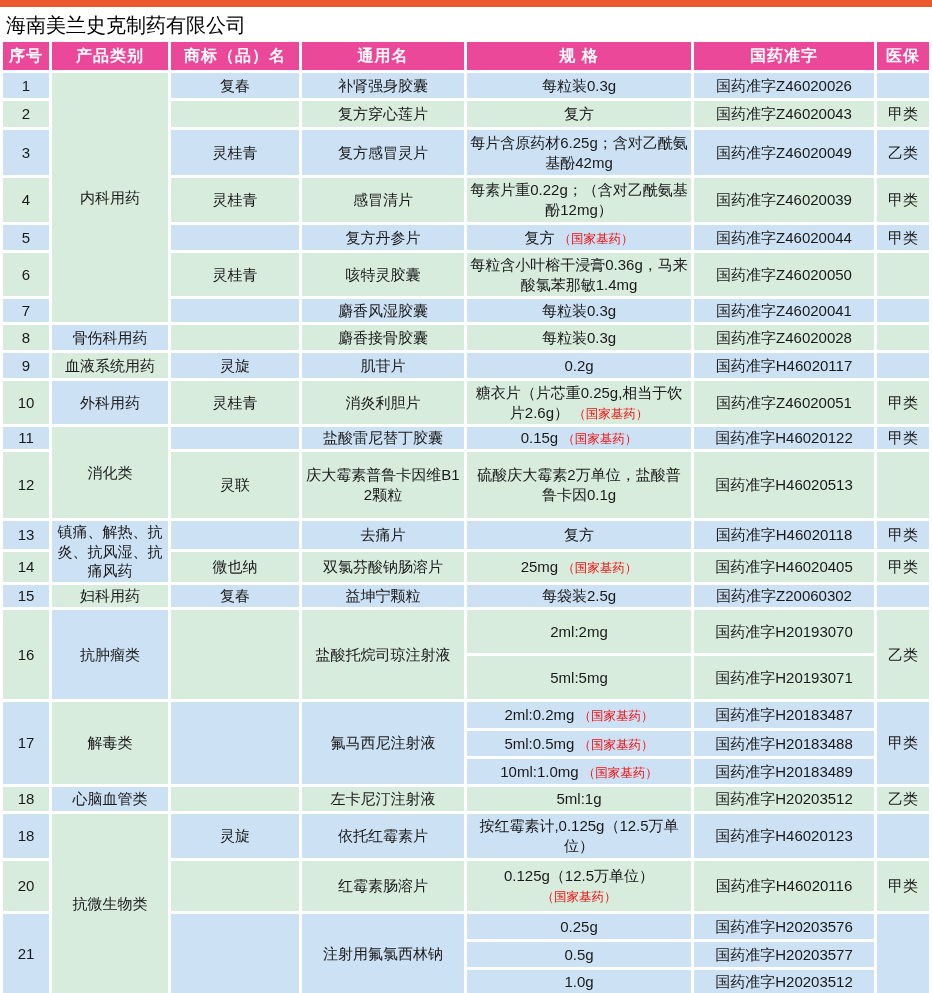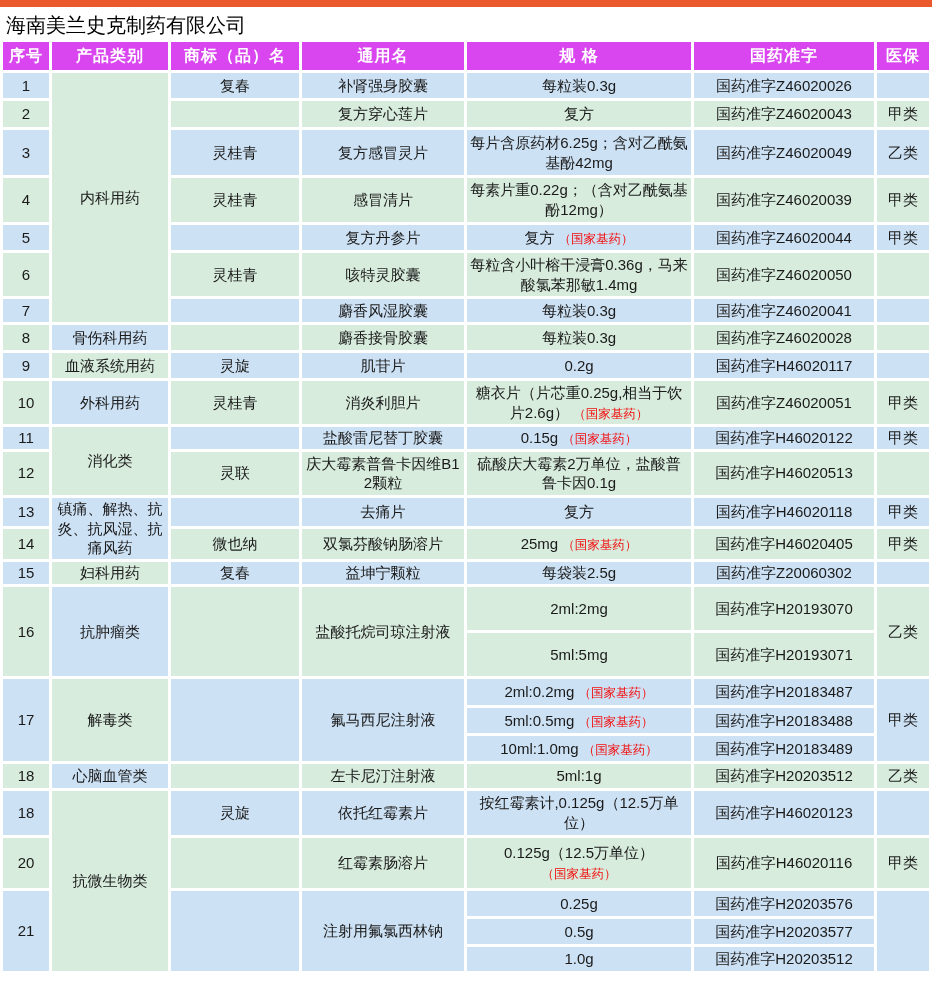--- a/index.html
+++ b/index.html
@@ -1,21 +1,21 @@
 <!DOCTYPE html>
 <html><head>
 <meta charset="utf-8">
 <style>
   html,body{margin:0;padding:0;background:#ffffff;}
   body{width:932px;font-family:"Liberation Sans",sans-serif;color:#1a1a1a;}
   .topbar{height:7px;background:#ea5a2c;}
   .title{font-size:20px;font-weight:400;color:#000;margin:6px 0 2px 6px;line-height:1.2;}
   table{border-collapse:separate;border-spacing:3px;table-layout:fixed;width:932px;}
   th,td{text-align:center;vertical-align:middle;padding:1px 3px;font-size:15px;line-height:1.32;word-break:break-all;overflow:hidden;}
-  th{background:#d946ef;color:#ffffff;font-size:16px;font-weight:700;height:26px;letter-spacing:1px;}
+  th{background:#ec4899;color:#ffffff;font-size:16px;font-weight:700;height:26px;letter-spacing:1px;}
   .b{background:#cde1f4;}
   .g{background:#d7ecdc;}
   .badge{color:#f20d0d;font-size:12.5px;white-space:nowrap;text-align:right;}
 </style>
 </head>
 <body>
 
 <div class="topbar"></div>
 <div class="title">海南美兰史克制药有限公司</div>
 
@@ -127,21 +127,21 @@
     </tr>
     <tr style="height:16px">
       <td class="b">11</td>
       <td class="g" rowspan="2">消化类</td>
       <td class="b"></td>
       <td class="b">盐酸雷尼替丁胶囊</td>
       <td class="b"><span>0.15g</span> <span class="badge">（国家基药）</span></td>
       <td class="b">国药准字H46020122</td>
       <td class="b">甲类</td>
     </tr>
-    <tr style="height:43px">
+    <tr style="height:66px">
       <td class="g">12</td>
       <td class="g">灵联</td>
       <td class="g">庆大霉素普鲁卡因维B12颗粒</td>
       <td class="g"><span>硫酸庆大霉素2万单位，盐酸普鲁卡因0.1g</span></td>
       <td class="g">国药准字H46020513</td>
       <td class="g"></td>
     </tr>
     <tr style="height:18px">
       <td class="b">13</td>
       <td class="b" rowspan="2">镇痛、解热、抗炎、抗风湿、抗痛风药</td>

